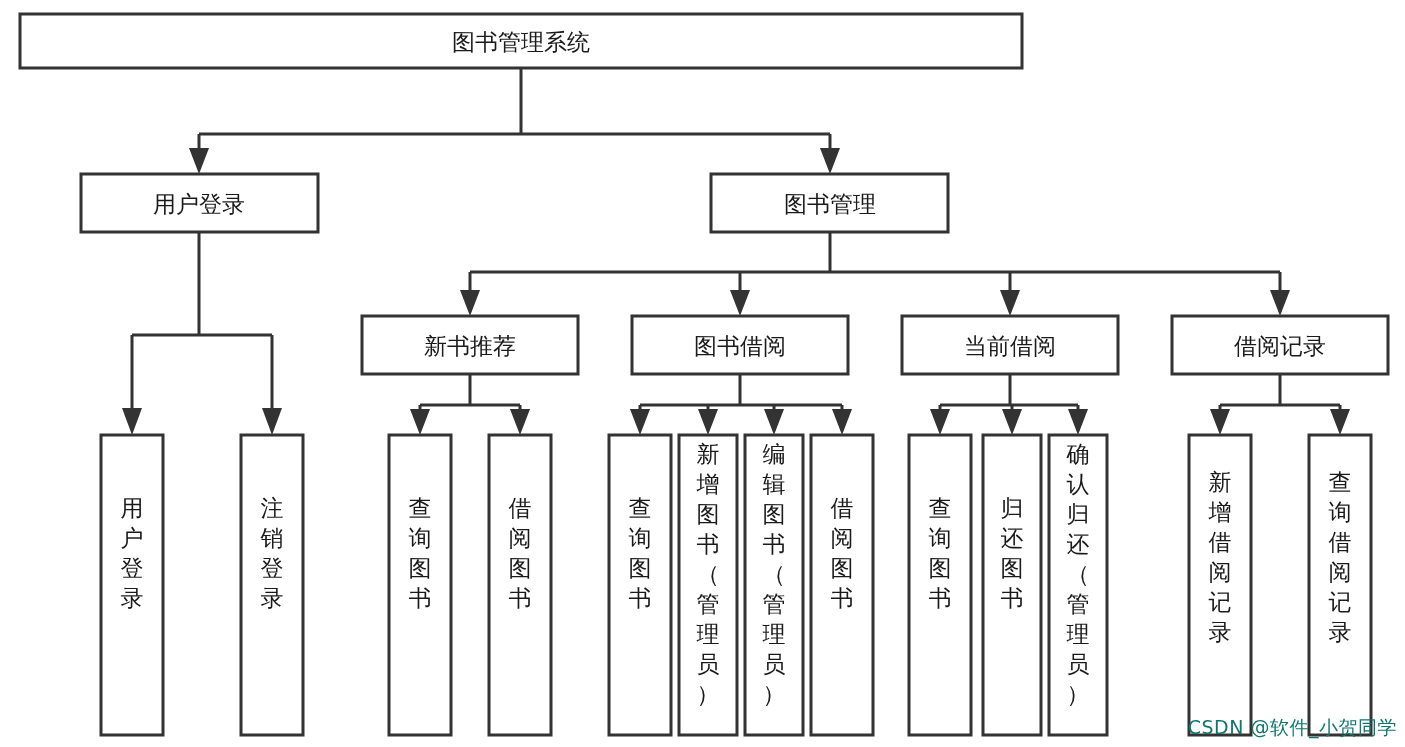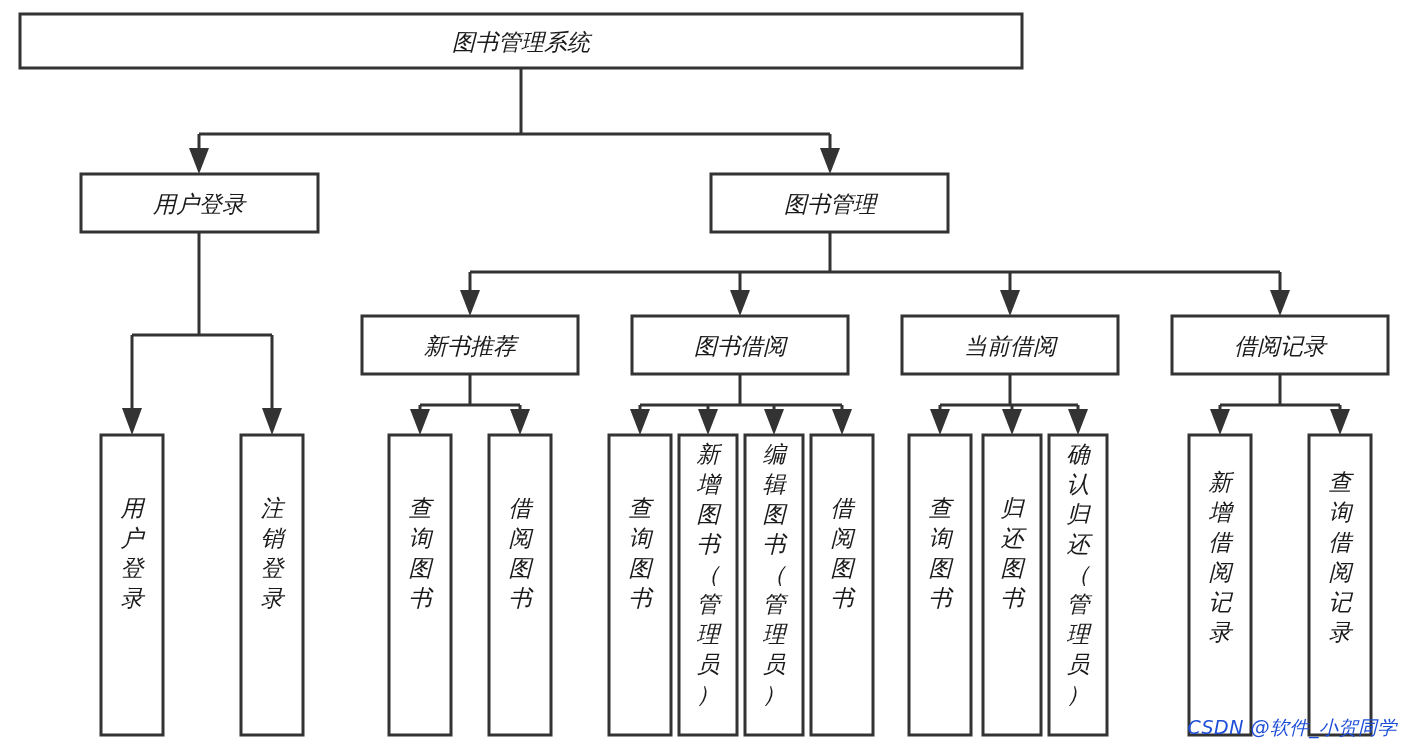--- a/index.html
+++ b/index.html
@@ -11,21 +11,20 @@
     width: 1405px;
     height: 747px;
     font-family: "DejaVu Sans", "Liberation Sans", sans-serif;
     overflow: hidden;
     position: relative;
   }
   #diagram-root {
     position: relative;
     width: 1405px;
     height: 747px;
-    font-style: italic;
   }
   svg.flow {
     position: absolute;
     top: 0;
     left: 0;
     width: 1405px;
     height: 747px;
   }
   .node-box {
     fill: #ffffff;
@@ -54,21 +53,21 @@
     font-size: 23px;
     fill: #1a1a1a;
     text-anchor: middle;
   }
   .watermark {
     position: absolute;
     right: 8px;
     bottom: 6px;
     font-family: "DejaVu Sans", "Liberation Sans", sans-serif;
     font-size: 19px;
-    color: #1d4ed8;
+    color: #0f766e;
     white-space: nowrap;
     letter-spacing: 0.5px;
     user-select: none;
   }
 </style>
 </head>
 <body>
 
 <div id="diagram-root">
 

